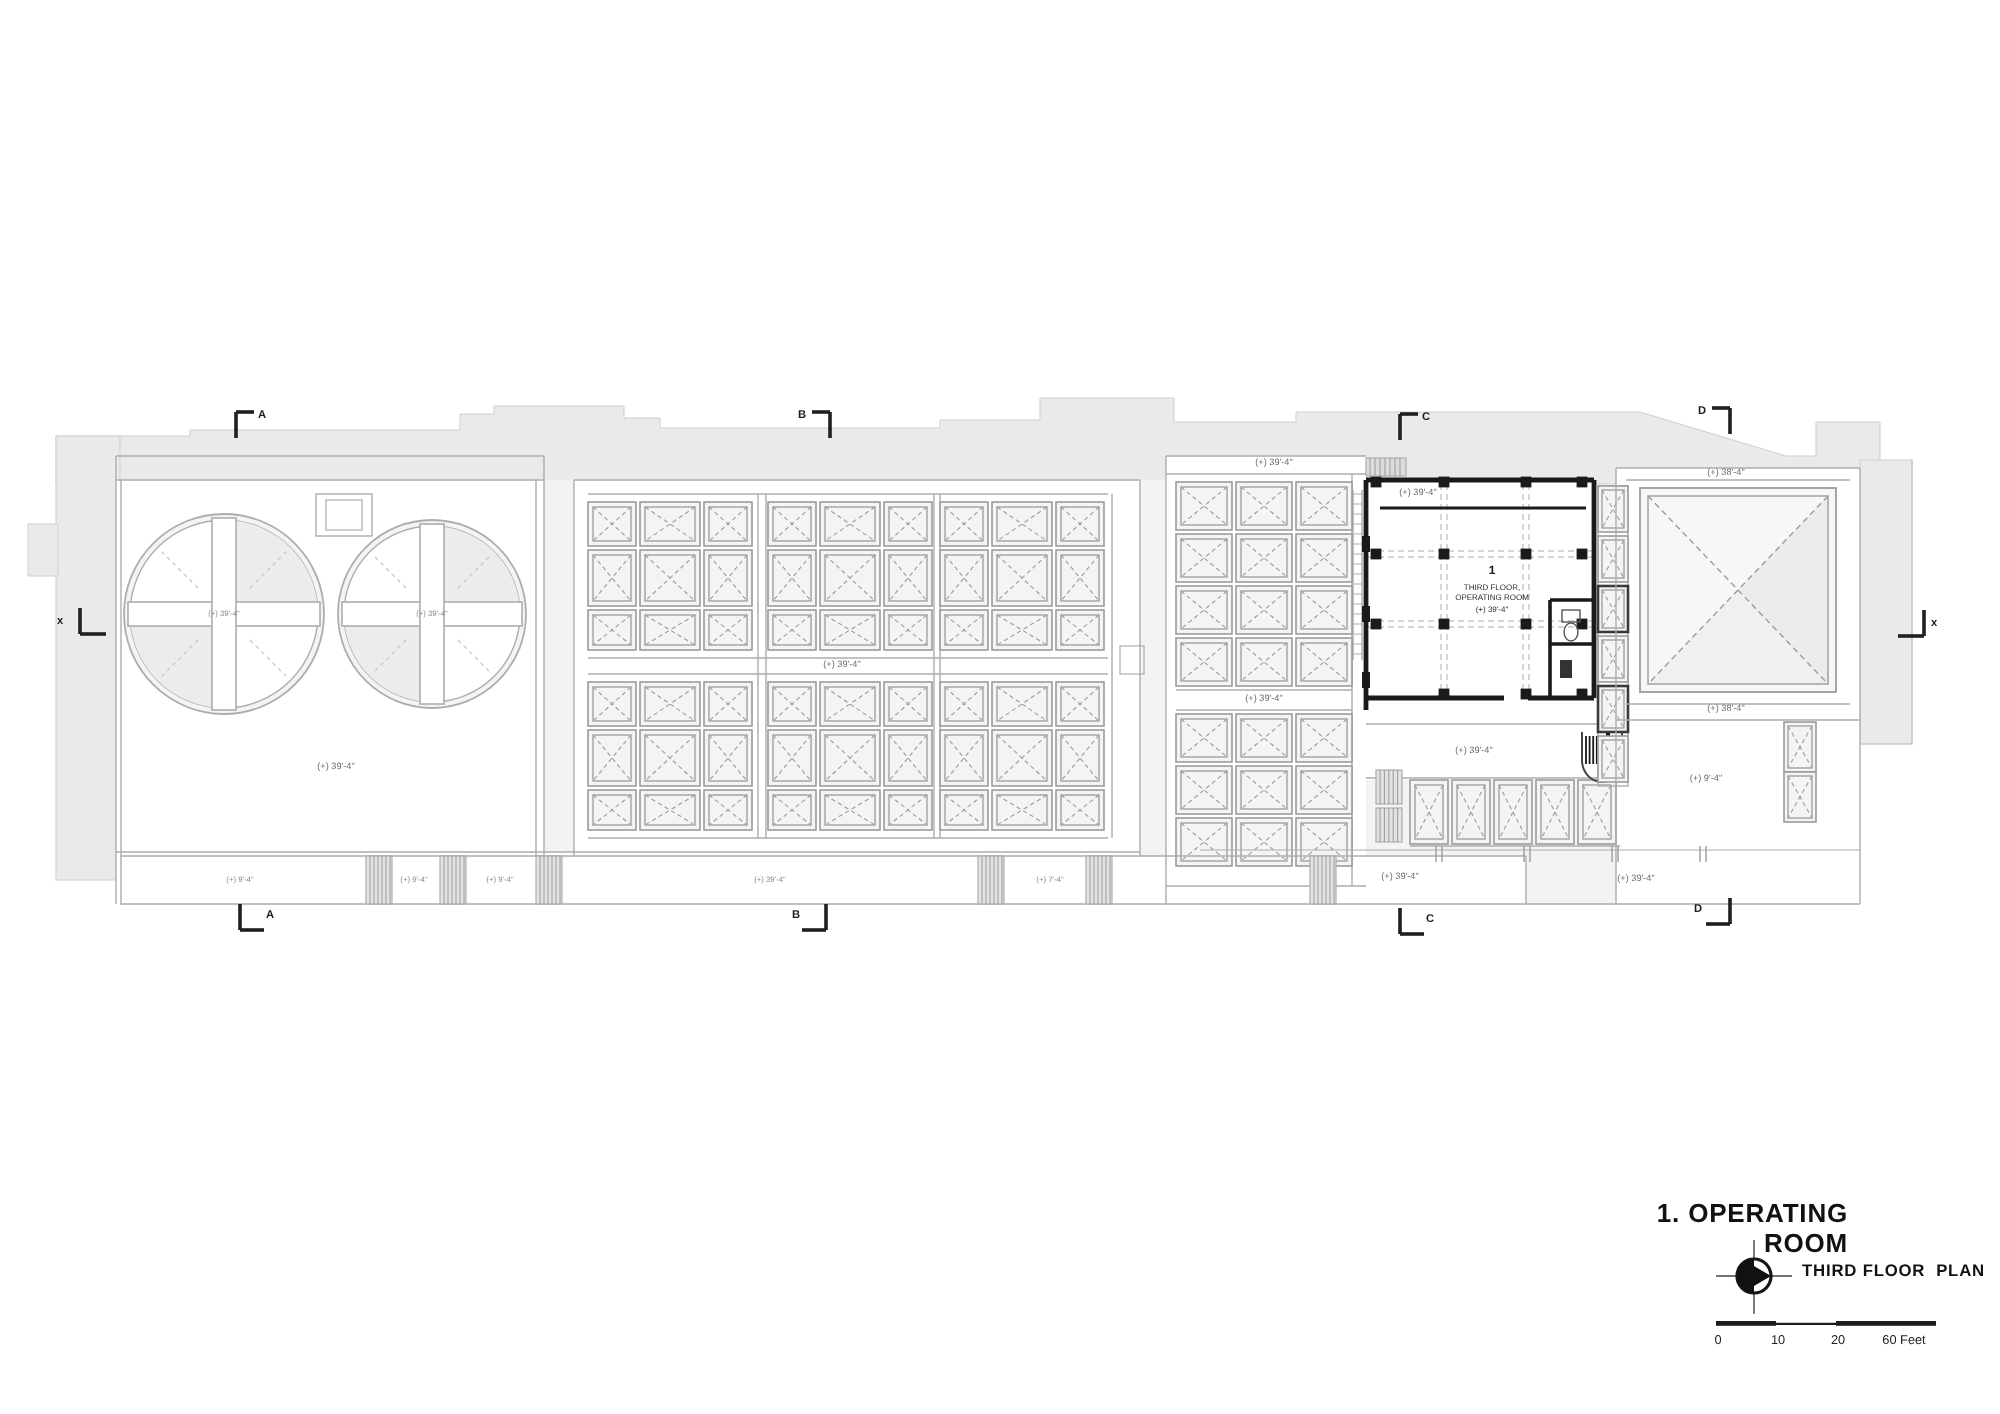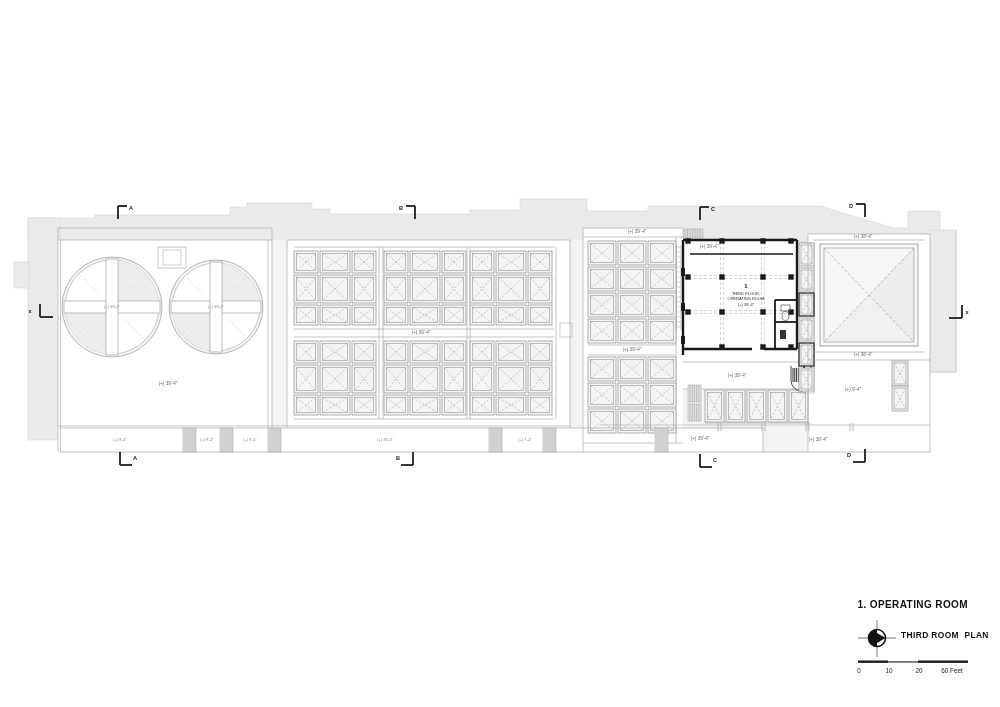--- a/index.html
+++ b/index.html
@@ -6,22 +6,22 @@
   .sheet{position:relative;width:1000px;height:707px;background:#ffffff;overflow:hidden;
          font-family:"Liberation Sans", sans-serif;}
   #plan{position:absolute;left:0;top:0;}
   .ann{position:absolute;transform:translate(-50%,-50%);font-size:4.6px;line-height:1;
        color:#6a6a68;white-space:nowrap;letter-spacing:0;}
   .ann.xs{font-size:3.9px;color:#8a8a88;}
   .ann.room{color:#2e2e2c;font-size:4px;}
   .ann.room-num{color:#1c1c1a;font-size:6px;font-weight:bold;}
   .marker-letter{position:absolute;transform:translate(-50%,-50%);font-size:5.6px;
        font-weight:bold;color:#1d1d1b;line-height:1;}
-  .title-main{position:absolute;left:852px;top:599px;width:116px;text-align:right;
-       font-size:10px;font-weight:bold;letter-spacing:.4px;color:#111;}
+  .title-main{position:absolute;left:808px;top:599px;width:116px;text-align:right;
+       font-size:13px;font-weight:bold;letter-spacing:.4px;color:#111;}
   .title-sub{position:absolute;left:901px;top:630px;font-size:8.4px;font-weight:bold;
        letter-spacing:.4px;color:#111;white-space:pre;}
   .scale-label{position:absolute;transform:translate(-50%,0);font-size:6.4px;color:#222;}
 </style>
 </head>
 <body>
 
 <div class="sheet">
   <svg id="plan" width="1000" height="707" viewBox="0 0 1000 707">
       <path d="M28,242 L28,218 L95,218 L95,215 L230,215 L230,207 L247,207 L247,203 L312,203 L312,209 L330,209 L330,214 L470,214 L470,210 L520,210 L520,199 L587,199 L587,211 L648,211 L648,206 L820,206 L893,228 L908,228 L908,211 L940,211 L940,242 Z" fill="#eaeae9" stroke="#cfcfcd" stroke-width="0.5"></path>
@@ -660,18 +660,18 @@
   <span class="marker-letter" style="left:713px;top:210px">C</span>
   <span class="marker-letter" style="left:851px;top:207px">D</span>
   <span class="marker-letter" style="left:135px;top:459px">A</span>
   <span class="marker-letter" style="left:398px;top:459px">B</span>
   <span class="marker-letter" style="left:715px;top:461px">C</span>
   <span class="marker-letter" style="left:849px;top:456px">D</span>
   <span class="marker-letter" style="left:30px;top:312px">x</span>
   <span class="marker-letter" style="left:967px;top:313px">x</span>
 
   <span class="title-main">1. OPERATING ROOM</span>
-  <span class="title-sub">THIRD ROOM  PLAN</span>
+  <span class="title-sub">THIRD FLOOR  PLAN</span>
   <span class="scale-label" style="left:859px;top:667px">0</span>
   <span class="scale-label" style="left:889px;top:667px">10</span>
   <span class="scale-label" style="left:919px;top:667px">20</span>
   <span class="scale-label" style="left:952px;top:667px">60 Feet</span>
 </div>
 
 </body></html>

